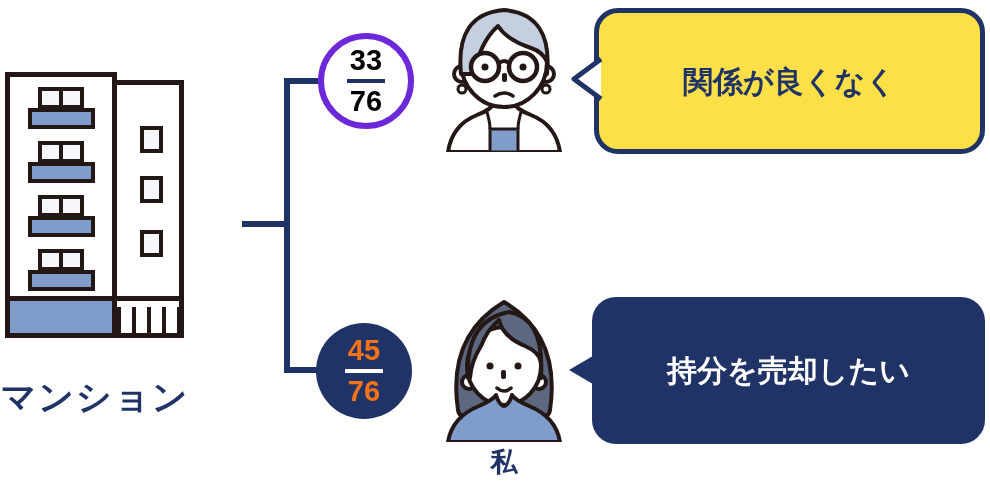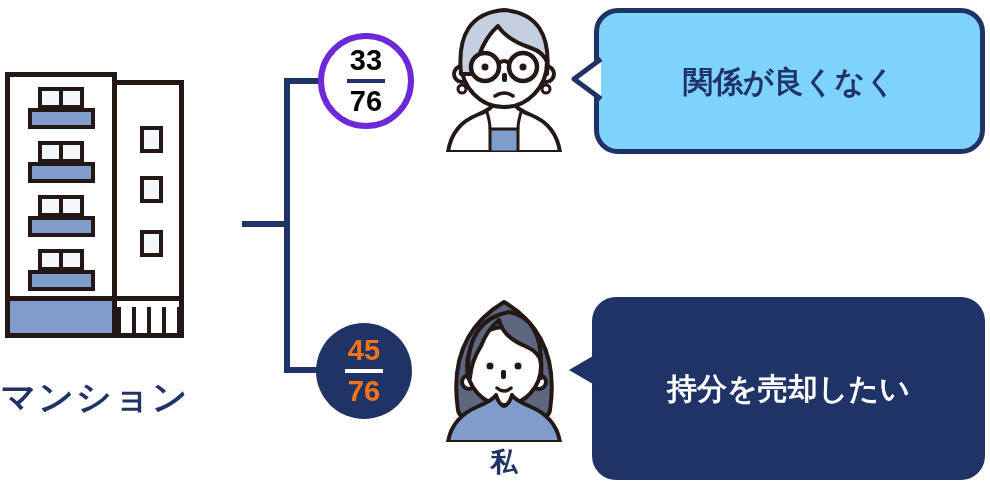--- a/index.html
+++ b/index.html
@@ -34,21 +34,21 @@
   .frac-circle.outline .frac-bar{background:#203366;}
   .frac-circle.filled .frac-bar{background:#ffffff;}
 
   
   .avatar{width:126px;height:150px;}
   .owner-label{width:126px;text-align:center;font-size:27px;font-weight:800;color:#203366;}
 
   
   .bubble{border-radius:24px;display:flex;flex-direction:column;align-items:center;
     justify-content:center;text-align:center;font-weight:800;font-size:30px;}
-  .bubble.outline{background:#7dd3fc;border:5px solid #203366;color:#203366;}
+  .bubble.outline{background:#fde047;border:5px solid #203366;color:#203366;}
   .bubble.filled{background:#203366;color:#ffffff;}
   .bubble .line{line-height:45px;}
   .tail{z-index:3;}
 </style>
 </head>
 <body>
 
 <div id="canvas">
 
   <div>
@@ -146,20 +146,20 @@
     <path d="M27,86 Q24,28 68,20 Q104,26 100,86 L100,70 Q98,60 84,54 Q62,45 58,28 Q46,38 40,54 Q30,70 29,86 Z" fill="#5d6880" stroke="#231815" stroke-width="4" stroke-linejoin="round"></path>
     <circle cx="49" cy="74" r="3.5" fill="#231815"></circle>
     <circle cx="77" cy="74" r="3.5" fill="#231815"></circle>
     <rect x="60" y="78" width="5" height="9" rx="2" fill="#231815"></rect>
     <path d="M56,96 Q63,102 70,96" fill="none" stroke="#231815" stroke-width="3.5" stroke-linecap="round"></path>
     <path d="M7,150 Q11,125 38,114 Q52,108 55,103 Q58,113 63,114 Q68,113 71,103 Q74,108 88,114 Q115,125 119,150 Z" fill="#7f9ccb" stroke="#231815" stroke-width="4" stroke-linejoin="round"></path>
   </svg>
 
   <div class="abs owner-label" style="left:441px;top:444px;">私</div>
 
-  <div class="abs bubble filled" style="left:592px;top:297px;width:393px;height:183px;">
+  <div class="abs bubble filled" style="left:592px;top:297px;width:393px;height:147px;">
     <div class="line">持分を売却したい</div>
   </div>
   <svg class="abs tail" style="left:566px;top:353px;" width="32" height="34" viewBox="0 0 32 34">
     <polygon points="32,0 3,17 32,34" fill="#203366"></polygon>
   </svg>
 
 </div>
 
 </body></html>

